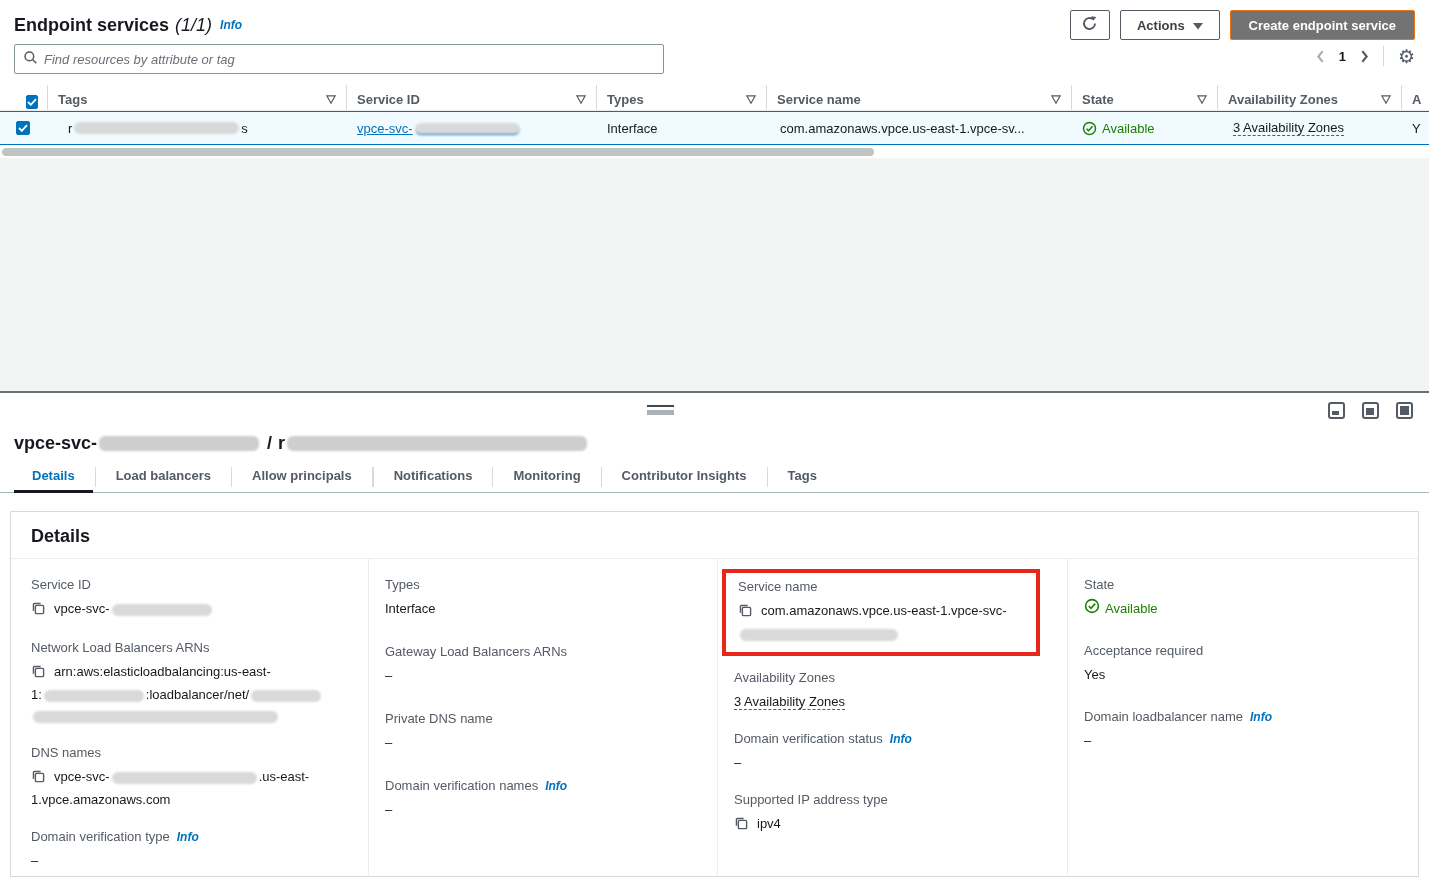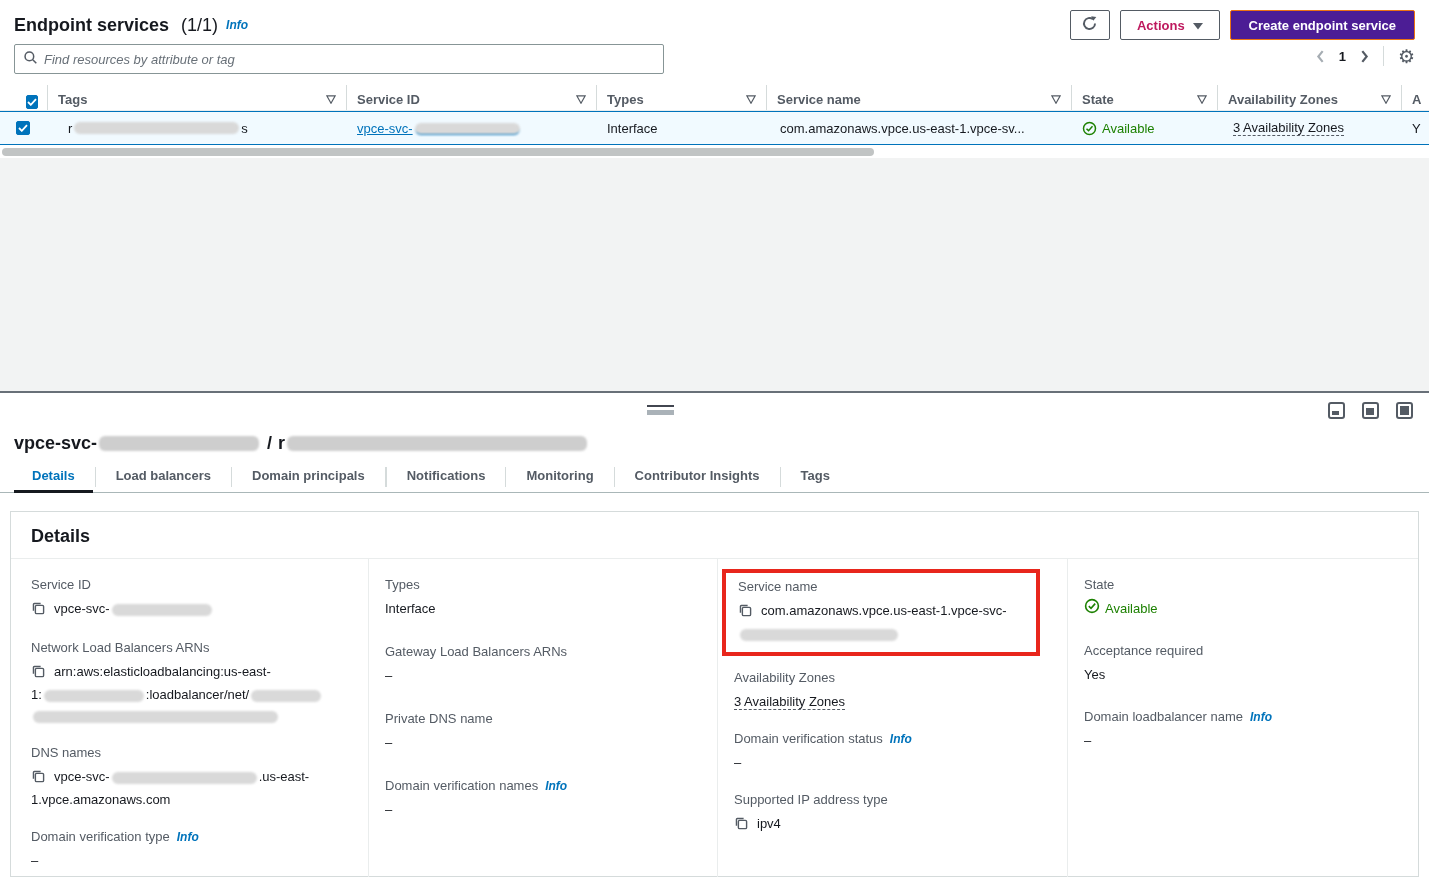--- a/index.html
+++ b/index.html
@@ -5,29 +5,29 @@
   * { box-sizing: border-box; margin: 0; padding: 0; }
   html,body { width:1429px; height:886px; overflow:hidden; background:#fff;
               font-family:"Liberation Sans", sans-serif; color:#16191f; }
 
   
   #top-pane { position:absolute; inset:0 0 auto 0; height:393px; background:#fff; }
 
   .header-row { position:absolute; top:8px; left:14px; right:14px; height:34px;
                 display:flex; align-items:center; }
   .page-title { font-size:18px; font-weight:700; }
-  .page-count { font-size:18px; font-weight:400; color:#16191f; margin-left:12px; }
+  .page-count { font-size:18px; font-weight:400; color:#16191f; margin-left:6px;font-style:italic; }
   .info-link { color:#0073bb; font-size:12px; font-weight:700; margin-left:8px; cursor:pointer;font-style:italic; }
   .btn-group { margin-left:auto; display:flex; gap:10px; align-items:center; }
   .btn { height:30px; border:1px solid #545b64; border-radius:2px; background:#fff;
-         color:#be185d; font-weight:700; font-size:13px; display:flex; align-items:center;
+         color:#404040; font-weight:700; font-size:13px; display:flex; align-items:center;
          justify-content:center; cursor:pointer; }
   .btn-icon { width:40px; }
   .btn-actions { padding:0 16px; gap:8px; }
-  .btn-primary { background:#4c1d95; border-color:#ec7211; color:#fff; padding:0 18px; }
+  .btn-primary { background:#737373; border-color:#ec7211; color:#fff; padding:0 18px; }
 
   .search-row { position:absolute; top:44px; left:14px; width:650px; height:30px; }
   .search-box { width:100%; height:100%; border:1px solid #879596; border-radius:2px;
                 display:flex; align-items:center; padding:0 8px; background:#fff; }
   .search-box input { border:none; outline:none; flex:1; font-size:13px; font-style:italic;
                       color:#16191f; margin-left:6px; background:transparent;
                       font-family:"Liberation Sans", sans-serif; }
   .search-box input::placeholder { color:#687078; font-style:italic; }
 
   .pager { position:absolute; top:46px; right:14px; display:flex; align-items:center; gap:10px; }
@@ -304,21 +304,21 @@
     <span style="margin:0 6px;">/</span>
     <span>r</span>
     <span class="redact tall" style="width:300px;"></span>
   </div>
 
   <div class="tabs">
     <span class="tab active">Details</span>
     <span class="tab-sep"></span>
     <span class="tab">Load balancers</span>
     <span class="tab-sep"></span>
-    <span class="tab">Domain principals</span>
+    <span class="tab">Allow principals</span>
     <span class="tab-sep"></span>
     <span class="tab-sep"></span>
     <span class="tab">Notifications</span>
     <span class="tab-sep"></span>
     <span class="tab">Monitoring</span>
     <span class="tab-sep"></span>
     <span class="tab">Contributor Insights</span>
     <span class="tab-sep"></span>
     <span class="tab">Tags</span>
   </div>

